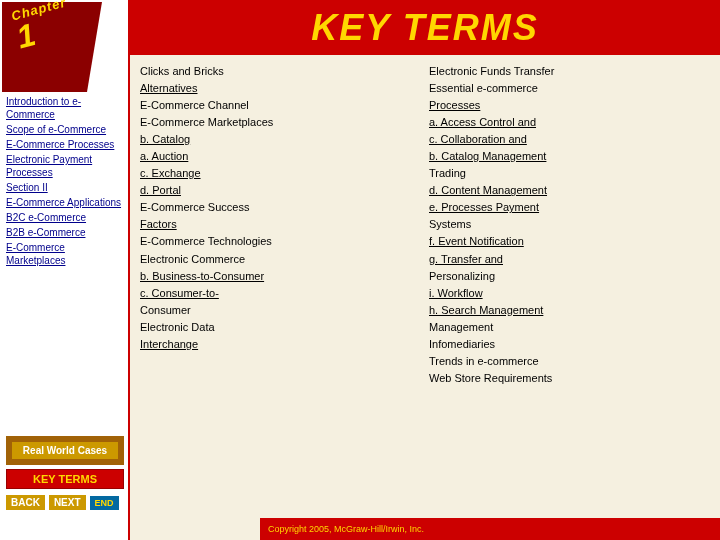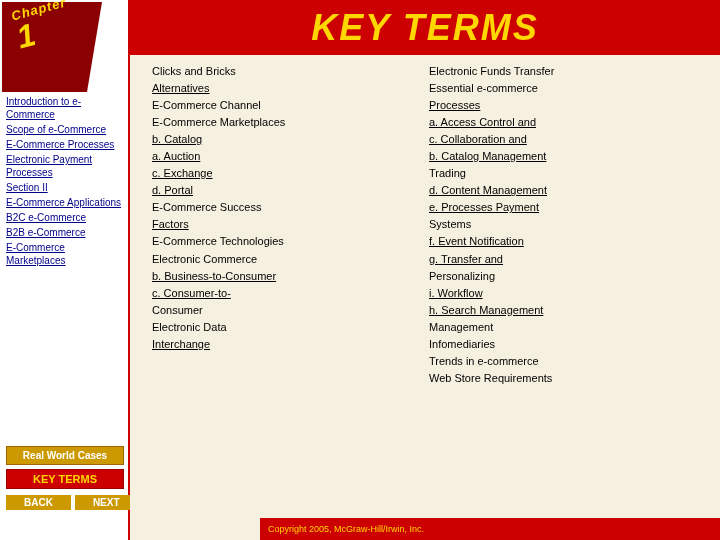--- a/index.html
+++ b/index.html
@@ -83,21 +83,21 @@
     }
     .real-world-btn {
       display: block;
       background: #cc9900;
       color: #fff;
       font-size: 10px;
       font-weight: bold;
       text-align: center;
       padding: 3px 2px;
       margin-bottom: 4px;
-      border: 1px solid #a16207;
+      border: 6px solid #a16207;
       cursor: pointer;
     }
     .key-terms-btn {
       display: block;
       background: #cc0000;
       color: #FFD700;
       font-size: 11px;
       font-weight: bold;
       text-align: center;
       padding: 3px 2px;
@@ -109,26 +109,26 @@
       display: flex;
       align-items: center;
       gap: 4px;
       margin-top: 2px;
     }
     .nav-arrow {
       background: #cc9900;
       color: #fff;
       font-size: 10px;
       font-weight: bold;
-      padding: 2px 18px;
+      padding: 2px 5px;
       cursor: pointer;
       border: none;
     }
     .end-btn {
-      background: #0f172a;
+      background: #0369a1;
       color: #FFD700;
       font-size: 9px;
       font-weight: bold;
       padding: 2px 5px;
       cursor: pointer;
       border: none;
     }
 
     
     .main-content {
@@ -152,21 +152,21 @@
       color: #FFD700;
       font-size: 36px;
       font-weight: bold;
       font-style: italic;
       letter-spacing: 2px;
     }
 
     
     .content-body {
       display: flex;
-      padding: 8px 22px;
+      padding: 8px 10px;
       gap: 8px;
       height: 460px;
     }
 
     .col {
       flex: 1;
       font-size: 11px;
       color: #000;
       line-height: 1.55;
     }

